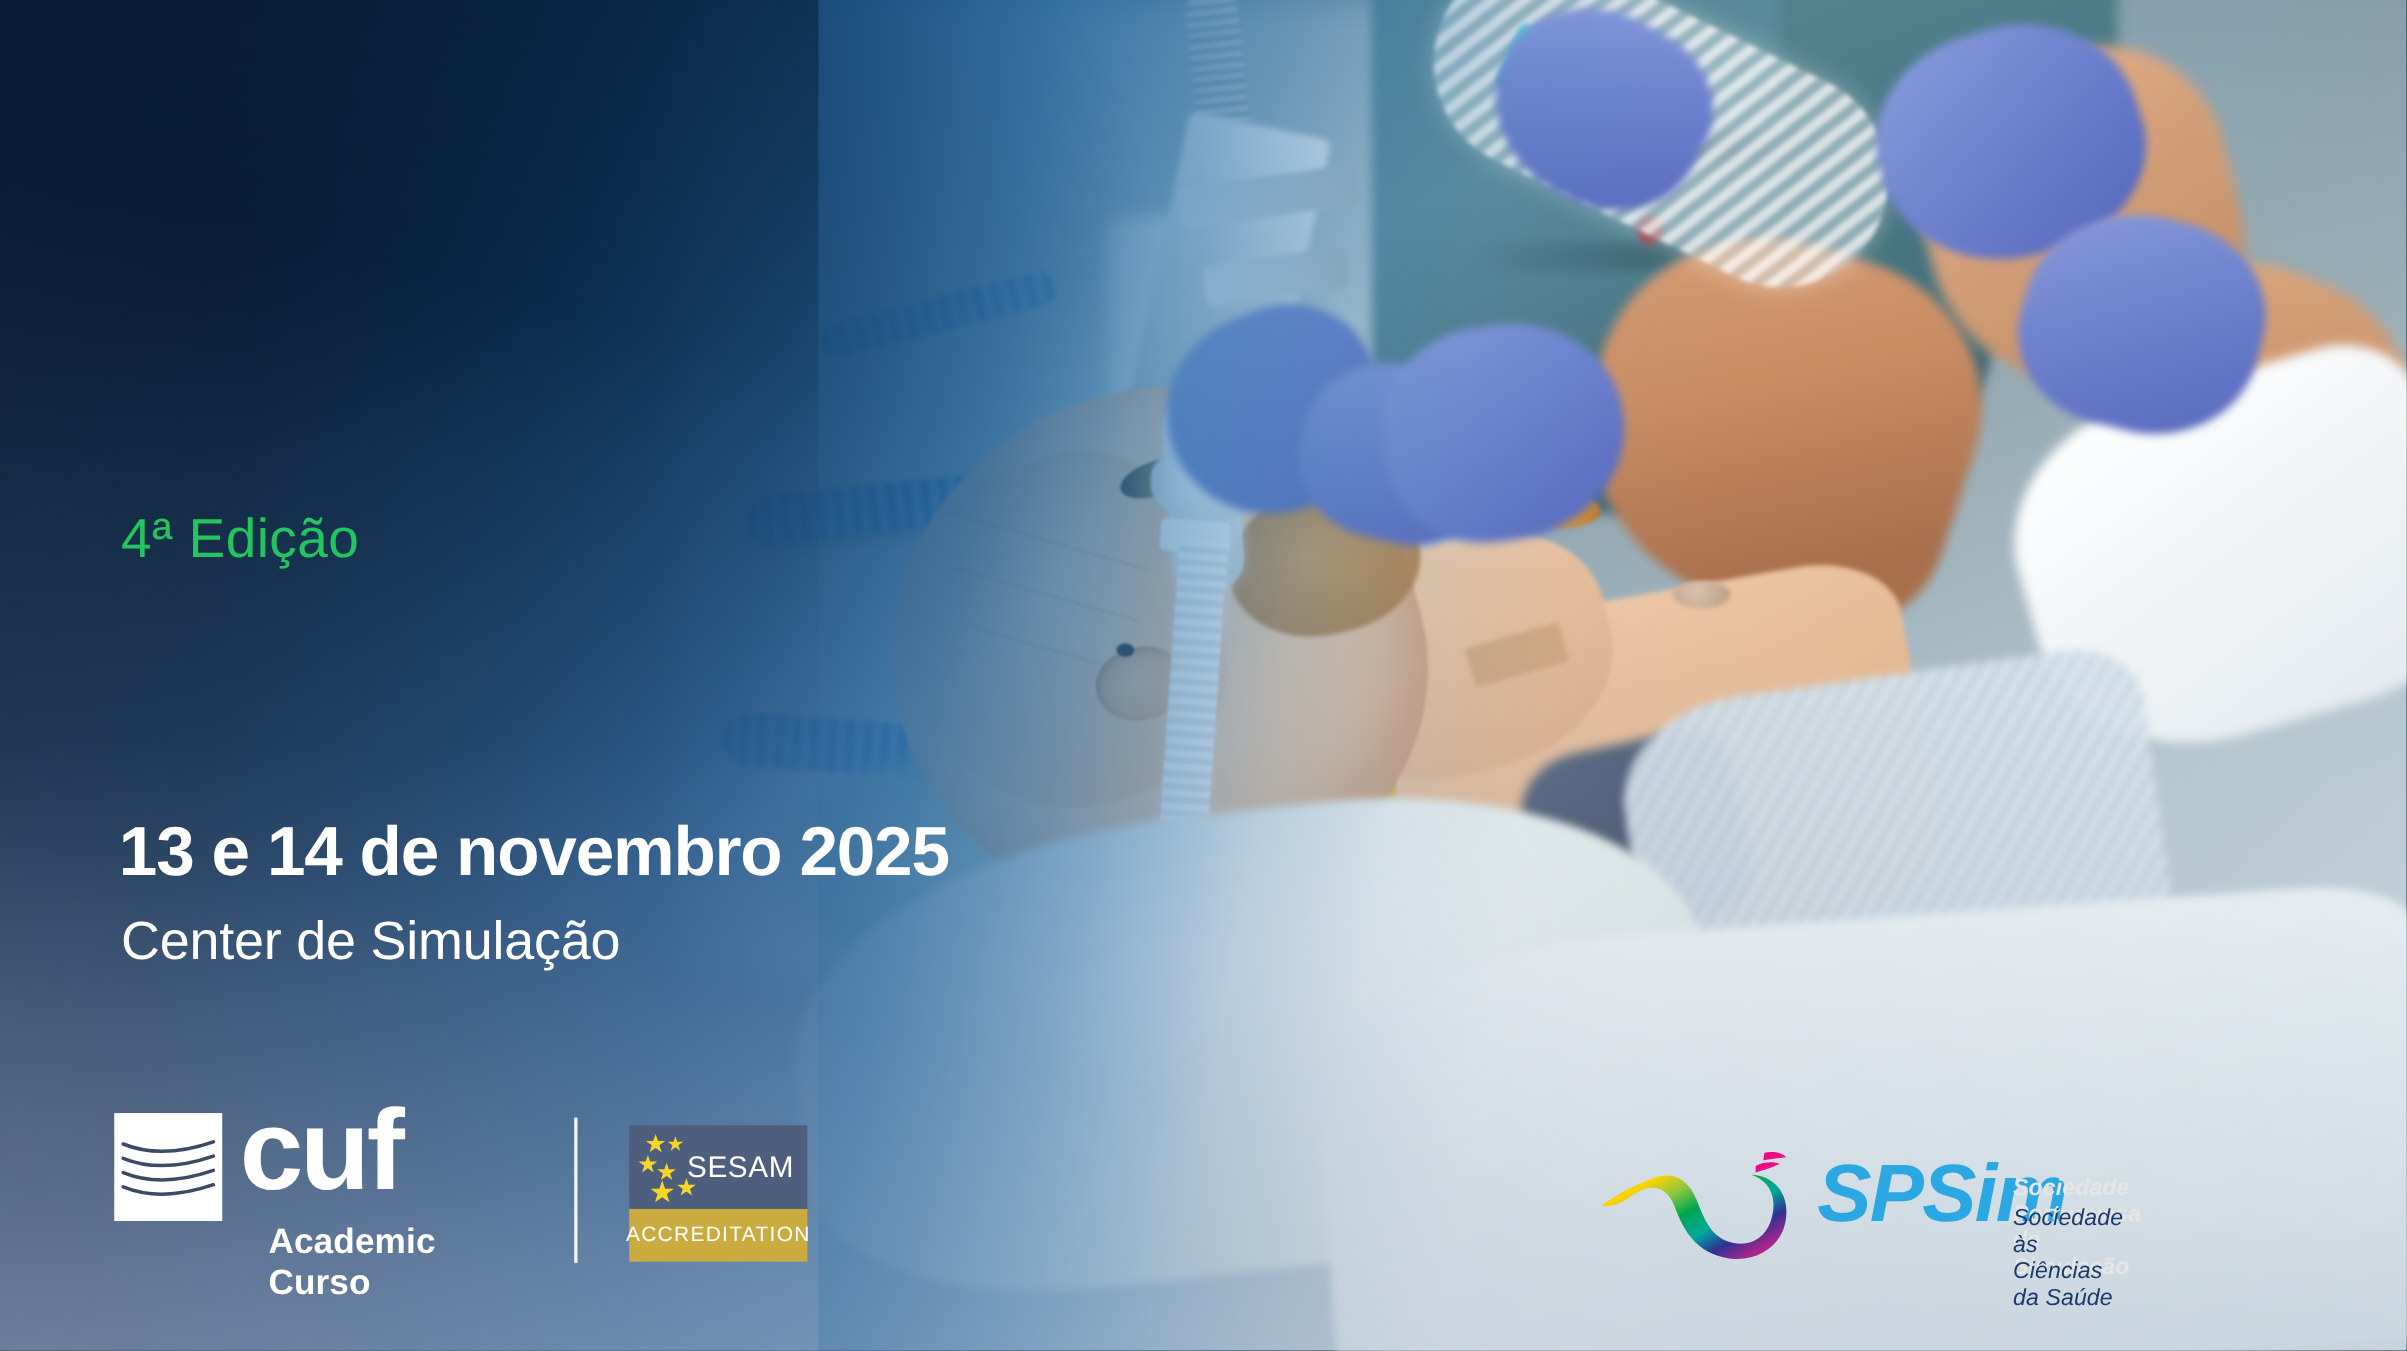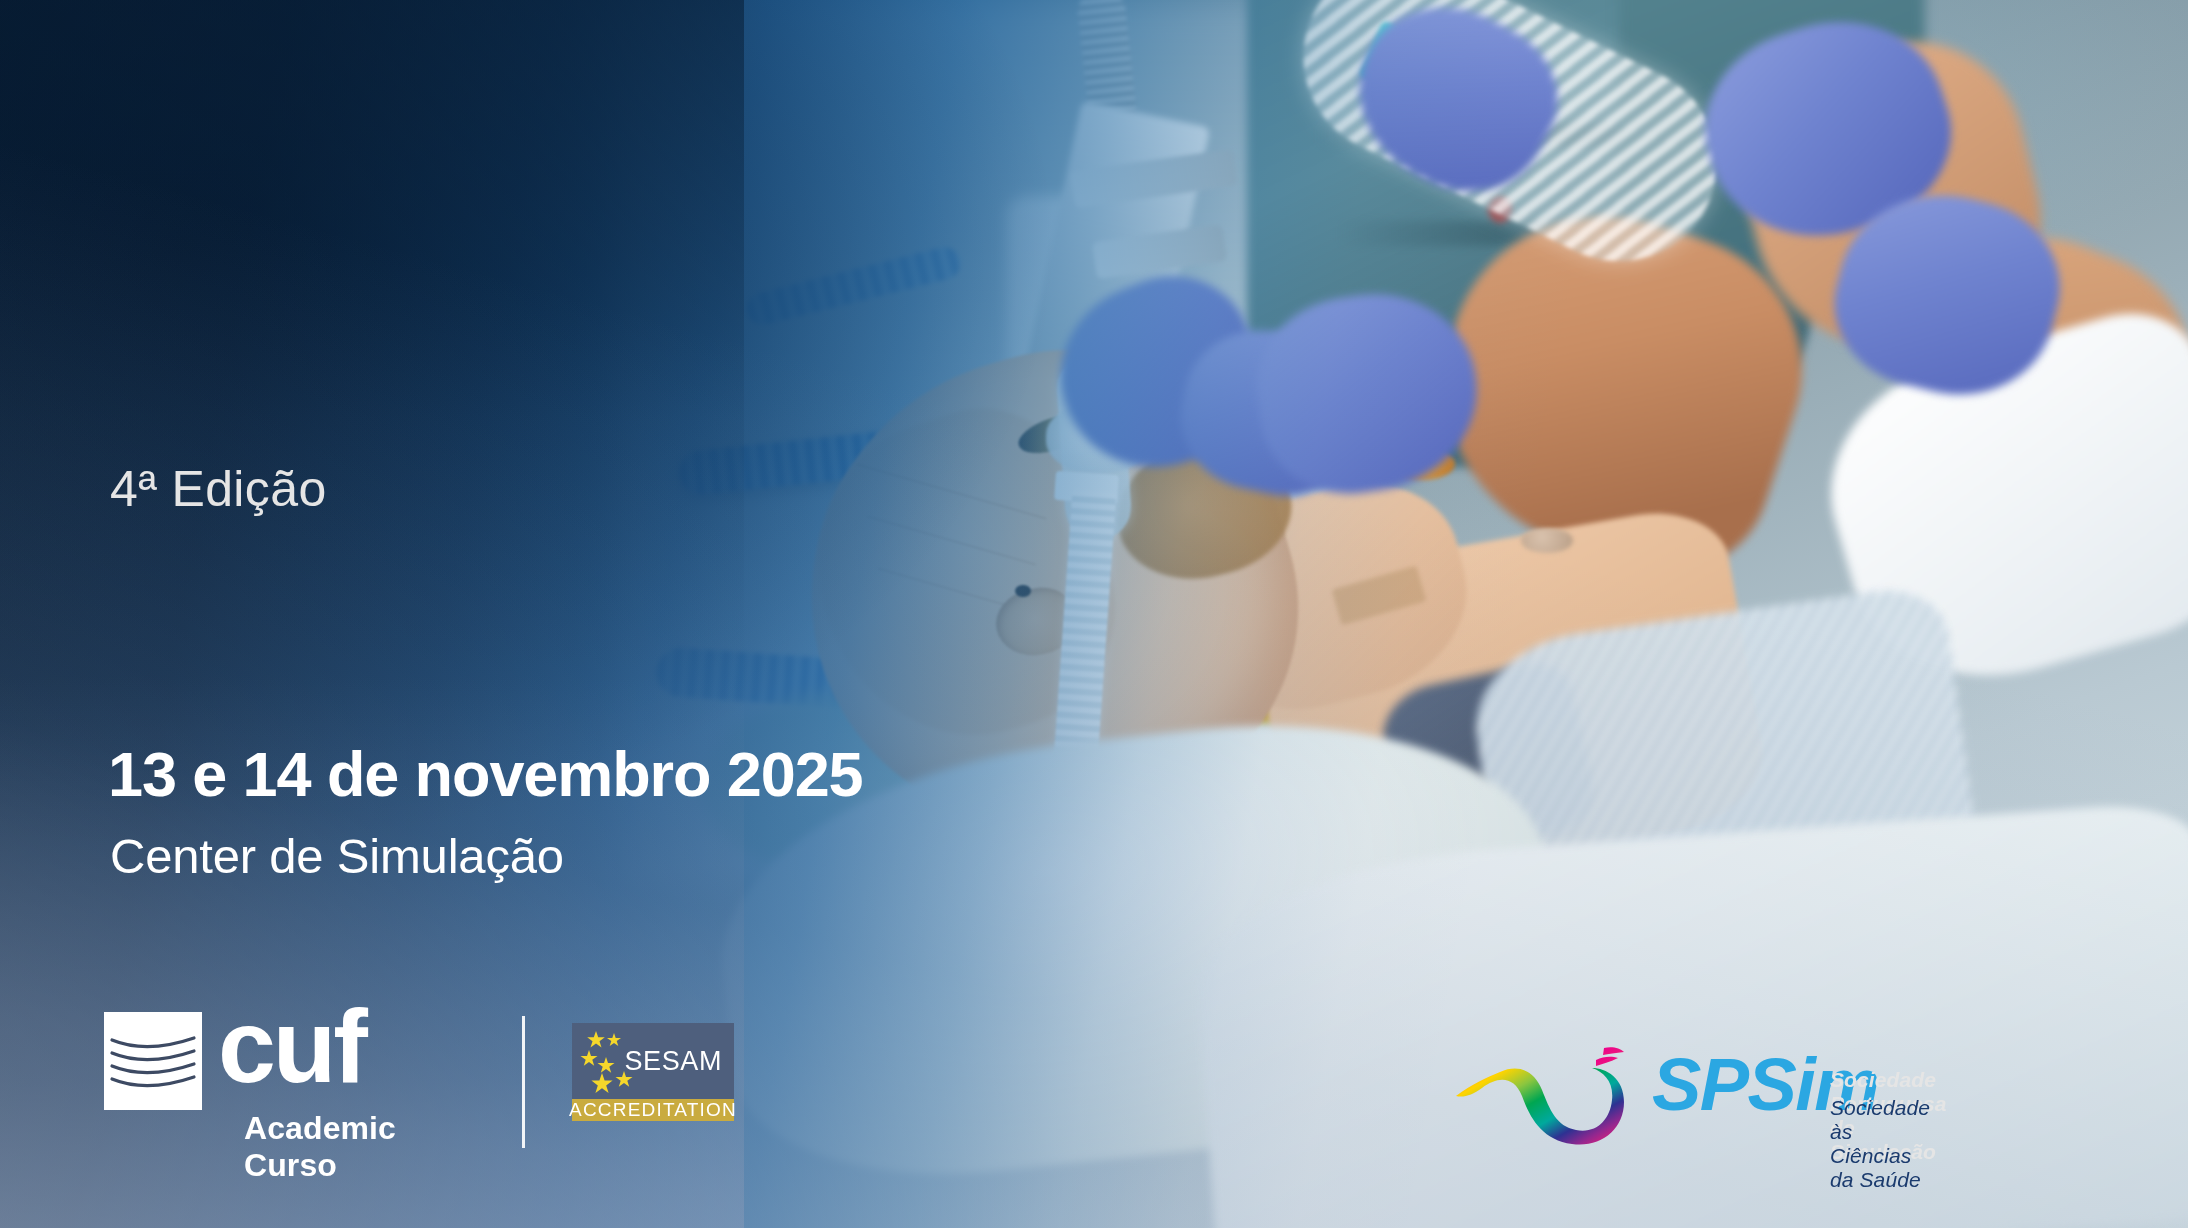--- a/index.html
+++ b/index.html
@@ -209,21 +209,21 @@
   .content{position:absolute;inset:0;}
 
   .title{position:absolute;left:108px;top:62px;
     font-size:123px;font-weight:bold;color:#ffffff;letter-spacing:-3.2px;
     line-height:1.02;white-space:nowrap;}
   .subtitle{position:absolute;left:110px;top:252px;
     font-size:62px;font-weight:bold;color:#ffffff;letter-spacing:-1.1px;
     line-height:1.12;white-space:nowrap;}
   .subtitle .l2{display:block;}
   .edition{position:absolute;left:110px;top:460px;
-    font-size:50px;font-weight:300;color:#e5e5e5;letter-spacing:.4px;white-space:nowrap;}
+    font-size:50px;font-weight:300;color:#22c55e;letter-spacing:.4px;white-space:nowrap;}
 
   .date{position:absolute;left:108px;top:738px;
     font-size:63px;font-weight:bold;color:#ffffff;letter-spacing:-1.1px;white-space:nowrap;}
   .venue{position:absolute;left:110px;top:828px;
     font-size:49px;font-weight:400;color:#ffffff;letter-spacing:-.2px;white-space:nowrap;}
 
   
   .cuf{position:absolute;left:104px;top:1010px;}
   .cuf-mark{position:absolute;left:0;top:2px;width:98px;height:98px;
     background:#ffffff;}
@@ -236,21 +236,21 @@
   .divider{position:absolute;left:522px;top:1016px;width:3px;height:132px;
     background:rgba(255,255,255,.92);}
 
   
   .sesam{position:absolute;left:572px;top:1023px;width:162px;}
   .sesam-top{position:relative;height:76px;background:#4e5f7d;
     display:flex;align-items:center;justify-content:flex-end;padding-right:12px;}
   .sesam-stars{position:absolute;left:8px;top:6px;width:70px;height:66px;}
   .sesam-name{font-size:27px;font-weight:400;color:#ffffff;letter-spacing:.6px;
     font-family:"Liberation Sans",sans-serif;}
-  .sesam-bot{height:22px;background:#c9ab3f;display:flex;align-items:center;justify-content:center;}
+  .sesam-bot{height:48px;background:#c9ab3f;display:flex;align-items:center;justify-content:center;}
   .sesam-acc{font-size:19px;font-weight:400;color:#ffffff;letter-spacing:1.2px;}
 
   
   .spsim{position:absolute;left:1452px;top:1052px;}
   .spsim-mark{position:absolute;left:0;top:-8px;width:200px;height:110px;}
   .spsim-word{position:absolute;left:200px;top:-4px;
     font-size:74px;font-weight:bold;font-style:italic;color:#2ba7e2;
     letter-spacing:-1.6px;line-height:1;}
   .spsim-tag1{position:absolute;left:378px;top:16px;
     font-size:21px;font-weight:bold;font-style:italic;color:#e5e5e5;letter-spacing:.1px;}

